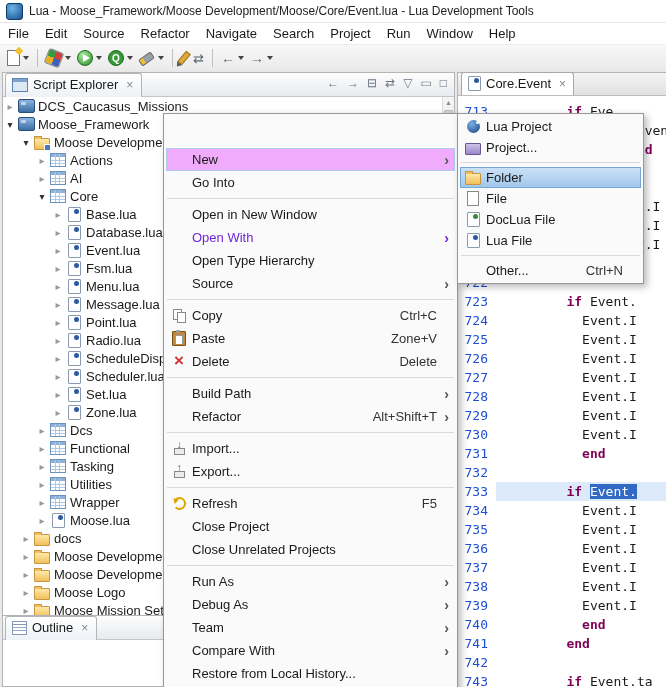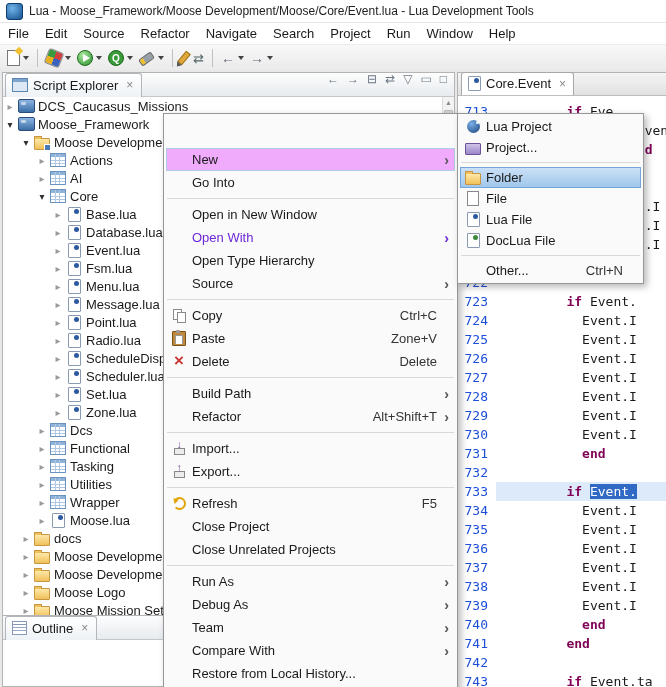--- a/index.html
+++ b/index.html
@@ -11,21 +11,21 @@
   .wtitle{white-space:nowrap;overflow:hidden;}
   .menubar{height:21px;display:flex;align-items:center;background:#fff;font-size:13px;border-bottom:1px solid #ececec;}
   .mb-item{padding:1px 8px;}
   .toolbar{height:26px;background:linear-gradient(#f8f8f8,#eaeaea);border-bottom:1px solid #c6c6c6;display:flex;align-items:center;padding:0 4px;}
   .tb-sep{width:1px;height:18px;background:#c0c0c0;margin:0 5px;flex:none;}
   .tb-btn{display:flex;align-items:center;gap:3px;padding:2px 3px;border-radius:3px;height:20px;}
   .caret{width:0;height:0;border-left:3px solid transparent;border-right:3px solid transparent;border-top:4px solid #444;}
   
   .workspace{position:absolute;top:70px;left:0;right:0;bottom:0;background:#e8e8e8;}
   .left-panel{position:absolute;left:2px;top:2px;width:453px;bottom:0;border:1px solid #b4b4b4;display:flex;flex-direction:column;background:#fff;box-sizing:border-box;}
-  .panel-header{height:23px;background:linear-gradient(#fdfdfd,#e7ebef);border-bottom:1px solid #c6c6c6;display:flex;align-items:flex-start;flex:none;}
+  .panel-header{height:23px;background:linear-gradient(#fdfdfd,#e7ebef);border-bottom:1px solid #c6c6c6;display:flex;align-items:center;flex:none;}
   .view-tab{display:flex;align-items:center;gap:5px;padding:2px 8px 3px 6px;background:linear-gradient(#ffffff,#eef2f6);border:1px solid #b2b6ba;border-bottom:none;border-radius:3px 3px 0 0;font-size:13px;margin-left:2px;height:18px;}
   .tab-close{color:#888;font-size:12px;margin-left:3px;line-height:10px;}
   .header-tools{margin-left:auto;display:flex;align-items:center;gap:8px;padding:0 7px 4px 0;color:#6b7683;font-size:12px;}
   .htool{line-height:12px;}
   .tree{flex:1;position:relative;overflow:hidden;background:#fff;font-size:13px;}
   .tree-row{height:18px;display:flex;align-items:center;white-space:nowrap;}
   .tw-sp{flex:none;height:1px;}
   .tw-arrow{width:14px;flex:none;text-align:center;color:#9a9a9a;font-size:10px;}
   .tw-arrow.exp{color:#333;}
   .iwrap{width:18px;height:16px;display:flex;align-items:center;justify-content:center;flex:none;}
@@ -724,29 +724,29 @@
       <span class="lbl">Folder</span>
     </div>
     <div class="mi">
       <span class="ic">
         <span class="icon-file"></span>
       </span>
       <span class="lbl">File</span>
     </div>
     <div class="mi">
       <span class="ic">
+        <span class="icon-doclua"></span>
+      </span>
+      <span class="lbl">DocLua File</span>
+    </div>
+    <div class="mi">
+      <span class="ic">
         <span class="icon-lua-file"></span>
       </span>
       <span class="lbl">Lua File</span>
-    </div>
-    <div class="mi">
-      <span class="ic">
-        <span class="icon-doclua"></span>
-      </span>
-      <span class="lbl">DocLua File</span>
     </div>
     <div class="msep"></div>
     <div class="mi">
       <span class="ic"></span>
       <span class="lbl">Other...</span>
       <span class="sc">Ctrl+N</span>
     </div>
   </div>
 
 </body></html>

